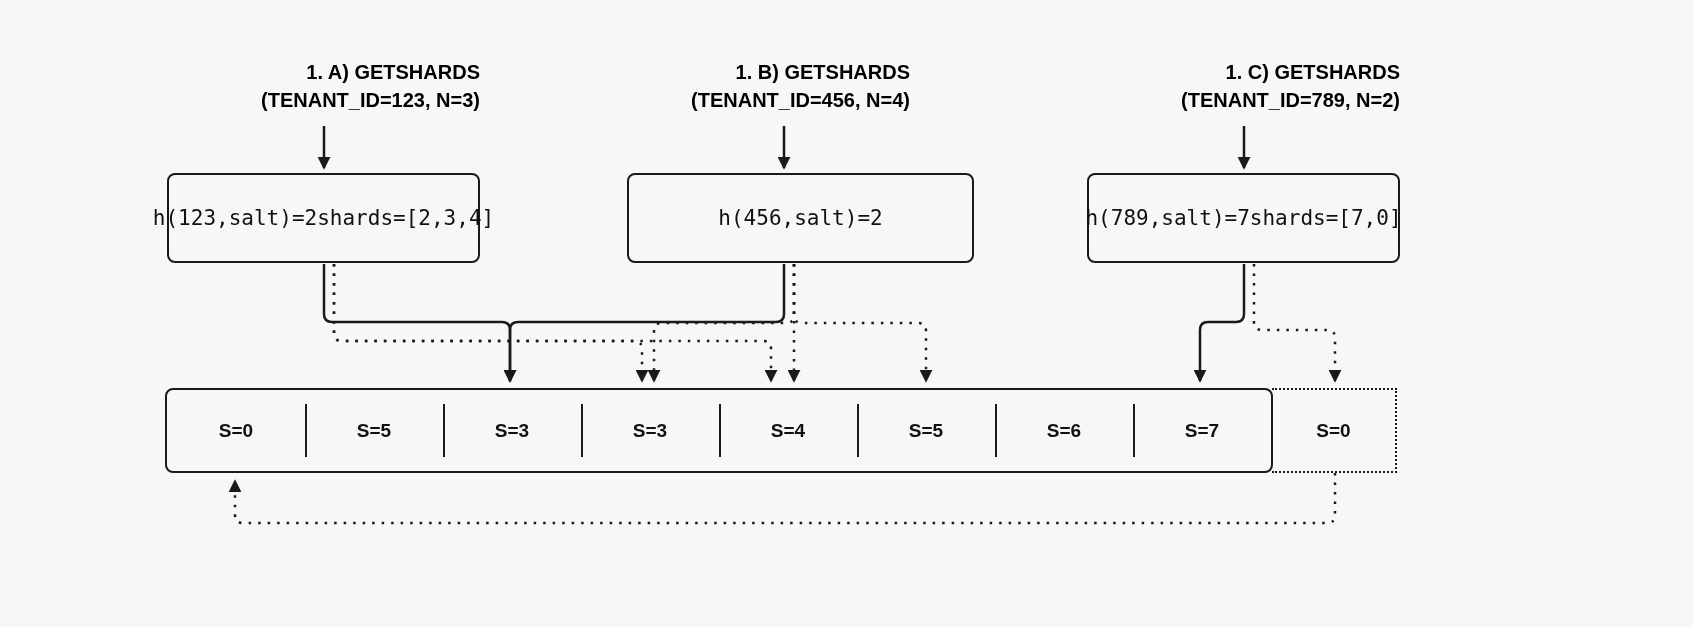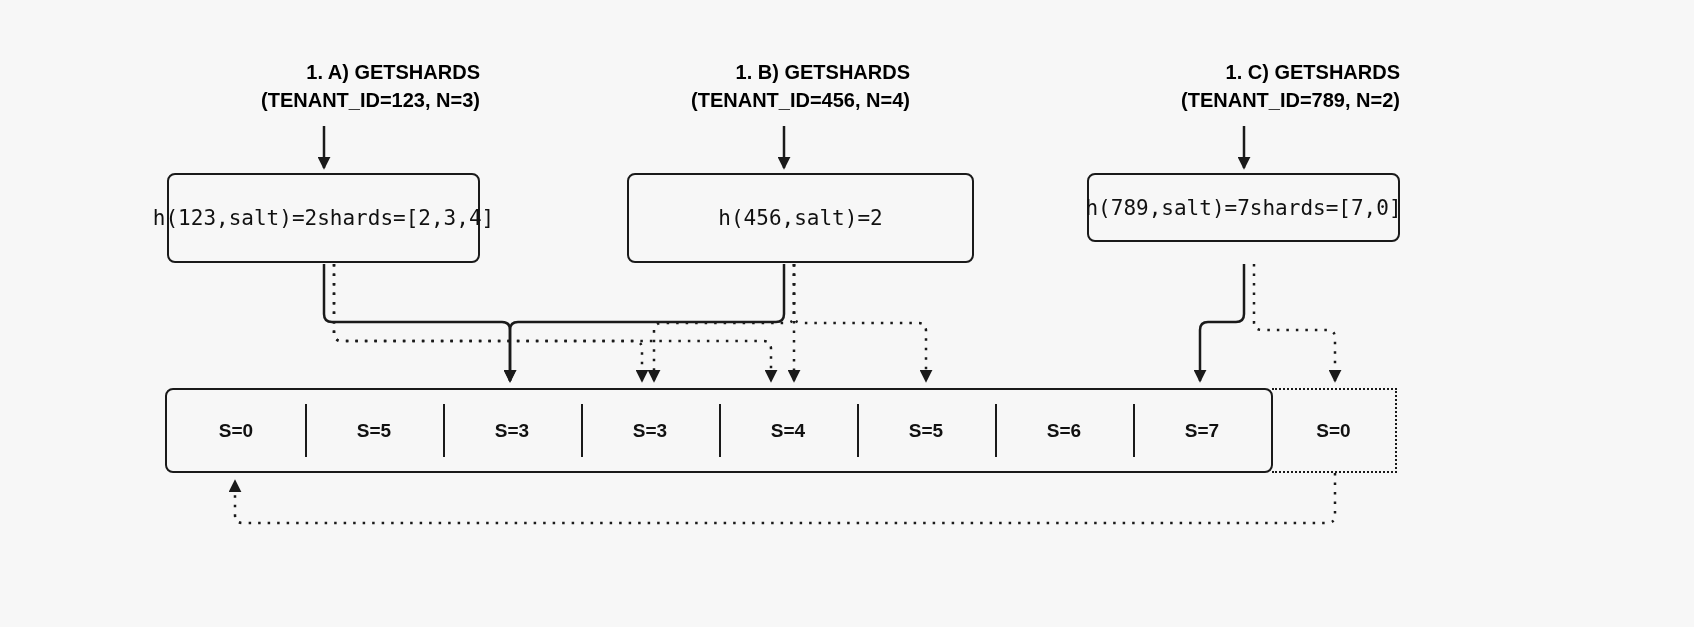--- a/index.html
+++ b/index.html
@@ -106,21 +106,21 @@
 
   <div class="hashbox" style="left:167px;top:173px;width:313px;height:90px;">
     <span>h(123,salt)=2</span>
     <span>shards=[2,3,4]</span>
   </div>
 
   <div class="hashbox" style="left:627px;top:173px;width:347px;height:90px;">
     <span>h(456,salt)=2</span>
   </div>
 
-  <div class="hashbox" style="left:1087px;top:173px;width:313px;height:69px;">
+  <div class="hashbox" style="left:1087px;top:173px;width:313px;height:90px;">
     <span>h(789,salt)=7</span>
     <span>shards=[7,0]</span>
   </div>
 
   <div class="wrapcell" style="left:1272px;top:388px;width:125px;height:85px;">
     <span>S=0</span>
   </div>
 
   <div class="shardbar" style="left:165px;top:388px;width:1108px;height:85px;">
     <div class="shardcell">

